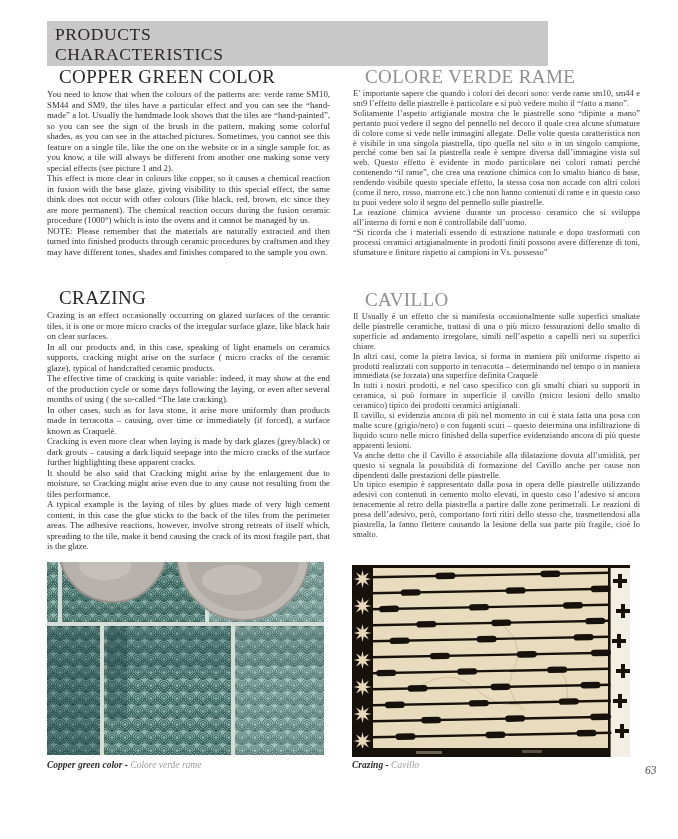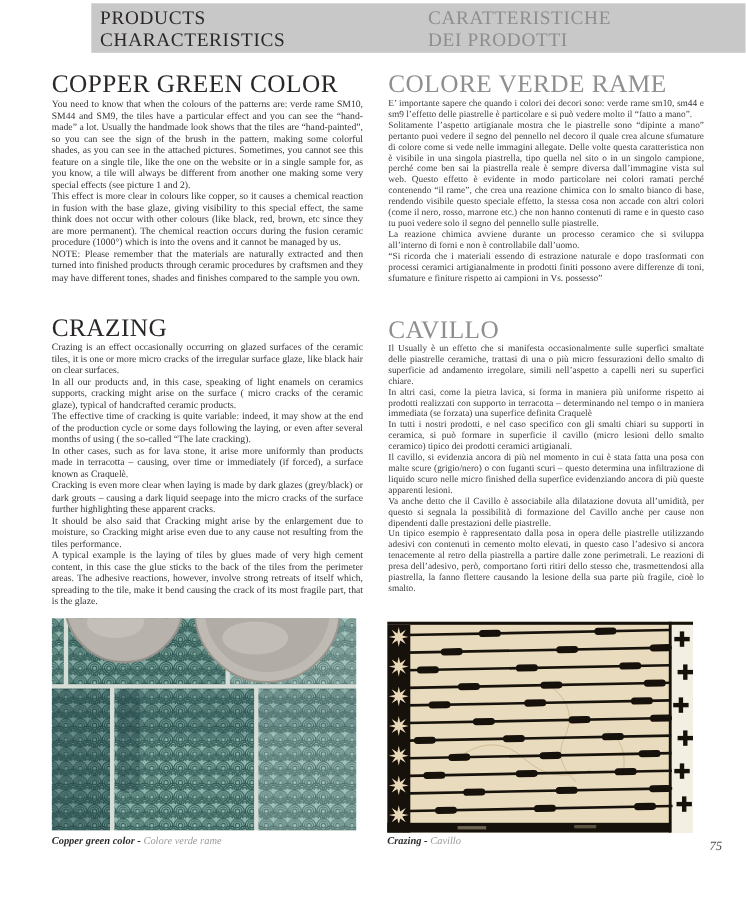--- a/index.html
+++ b/index.html
@@ -1,31 +1,31 @@
 <!DOCTYPE html>
 <html><head>
 <meta charset="utf-8">
 <style>
   html,body{margin:0;padding:0;background:#ffffff;}
   .page{position:relative;width:678px;height:839px;background:#ffffff;overflow:hidden;
         font-family:"Liberation Serif", serif;}
 
   
-  .band{position:absolute;left:47px;top:3px;width:595px;height:45px;background:#c8c8c8;margin-left:36px;}
+  .band{position:absolute;left:47px;top:21px;width:501px;height:45px;background:#c8c8c8;}
   .band-title{position:absolute;top:3px;font-size:17.5px;line-height:20px;letter-spacing:0.6px;}
   .band-title.en{left:8px;color:#2b2728;}
   .band-title.it{left:306px;color:#8e8e8e;}
 
   
   .sec{position:absolute;}
   #sec-copper {left:47px;top:67px;width:283px;}
   #sec-crazing{left:47px;top:288px;width:283px;}
   #sec-colore {left:353px;top:67px;width:287px;}
   #sec-cavillo{left:353px;top:290px;width:287px;}
-  .sec h2{margin:0 0 3px 0;font-weight:normal;font-size:23px;line-height:19px;letter-spacing:0.4px;color:#2b2728;}
+  .sec h2{margin:0 0 3px 12px;font-weight:normal;font-size:19px;line-height:19px;letter-spacing:0.4px;color:#2b2728;}
   .sec.it h2{color:#8f8f8f;}
   .sec p{margin:0;text-align:justify;color:#343030;}
   .sec.en p{font-size:8.8px;line-height:10.5px;}
   .sec.it p{font-size:8.5px;line-height:9.9px;color:#3c3838;}
 
   
   figure{margin:0;padding:0;position:absolute;}
   #photo-left {left:47px;top:562px;width:277px;height:193px;}
   #photo-right{left:352px;top:565px;width:278px;height:192px;}
   figure svg{display:block;}
@@ -39,24 +39,20 @@
 </style>
 </head>
 <body>
 
 <div class="page">
 
   <div class="band">
     <div class="band-title en">
       <div>PRODUCTS</div>
       <div>CHARACTERISTICS</div>
-    </div>
-    <div class="band-title it">
-      <div>CARATTERISTICHE</div>
-      <div>DEI PRODOTTI</div>
     </div>
   </div>
 
   <section class="sec en" id="sec-copper">
     <h2>COPPER GREEN COLOR</h2>
     <p>You need to know that when the colours of the patterns are:  verde rame SM10, SM44 and SM9, the tiles have a particular effect and you can see the “hand-made” a lot. Usually the handmade look shows that the tiles are “hand-painted”, so you can see the sign of the brush in the pattern, making some colorful shades, as you can see in the attached pictures. Sometimes, you cannot see this feature on a single tile, like the one on the website or in a single sample for, as you know, a tile will always be different from another one making some very special effects (see picture 1 and 2).</p>
     <p>This effect is more clear in colours like copper, so it causes a chemical reaction in fusion with the base glaze, giving visibility to this special effect, the same think does not occur with other colours (like black, red, brown, etc since they are more permanent). The chemical reaction occurs during the fusion ceramic procedure (1000°) which is into the ovens and it cannot be managed by us.</p>
     <p>NOTE: Please remember that the materials are naturally extracted and then turned into finished products through ceramic procedures by craftsmen and they may have different tones, shades and finishes compared to the sample you own.</p>
   </section>
 
@@ -244,14 +240,14 @@
 
   <div class="caption" id="cap-left">
     <span class="cap-en">Copper green color -</span>
     <span class="cap-it">Colore verde rame</span>
   </div>
   <div class="caption" id="cap-right">
     <span class="cap-en">Crazing -</span>
     <span class="cap-it">Cavillo</span>
   </div>
 
-  <div class="pagenum">75</div>
+  <div class="pagenum">63</div>
 </div>
 
 </body></html>

